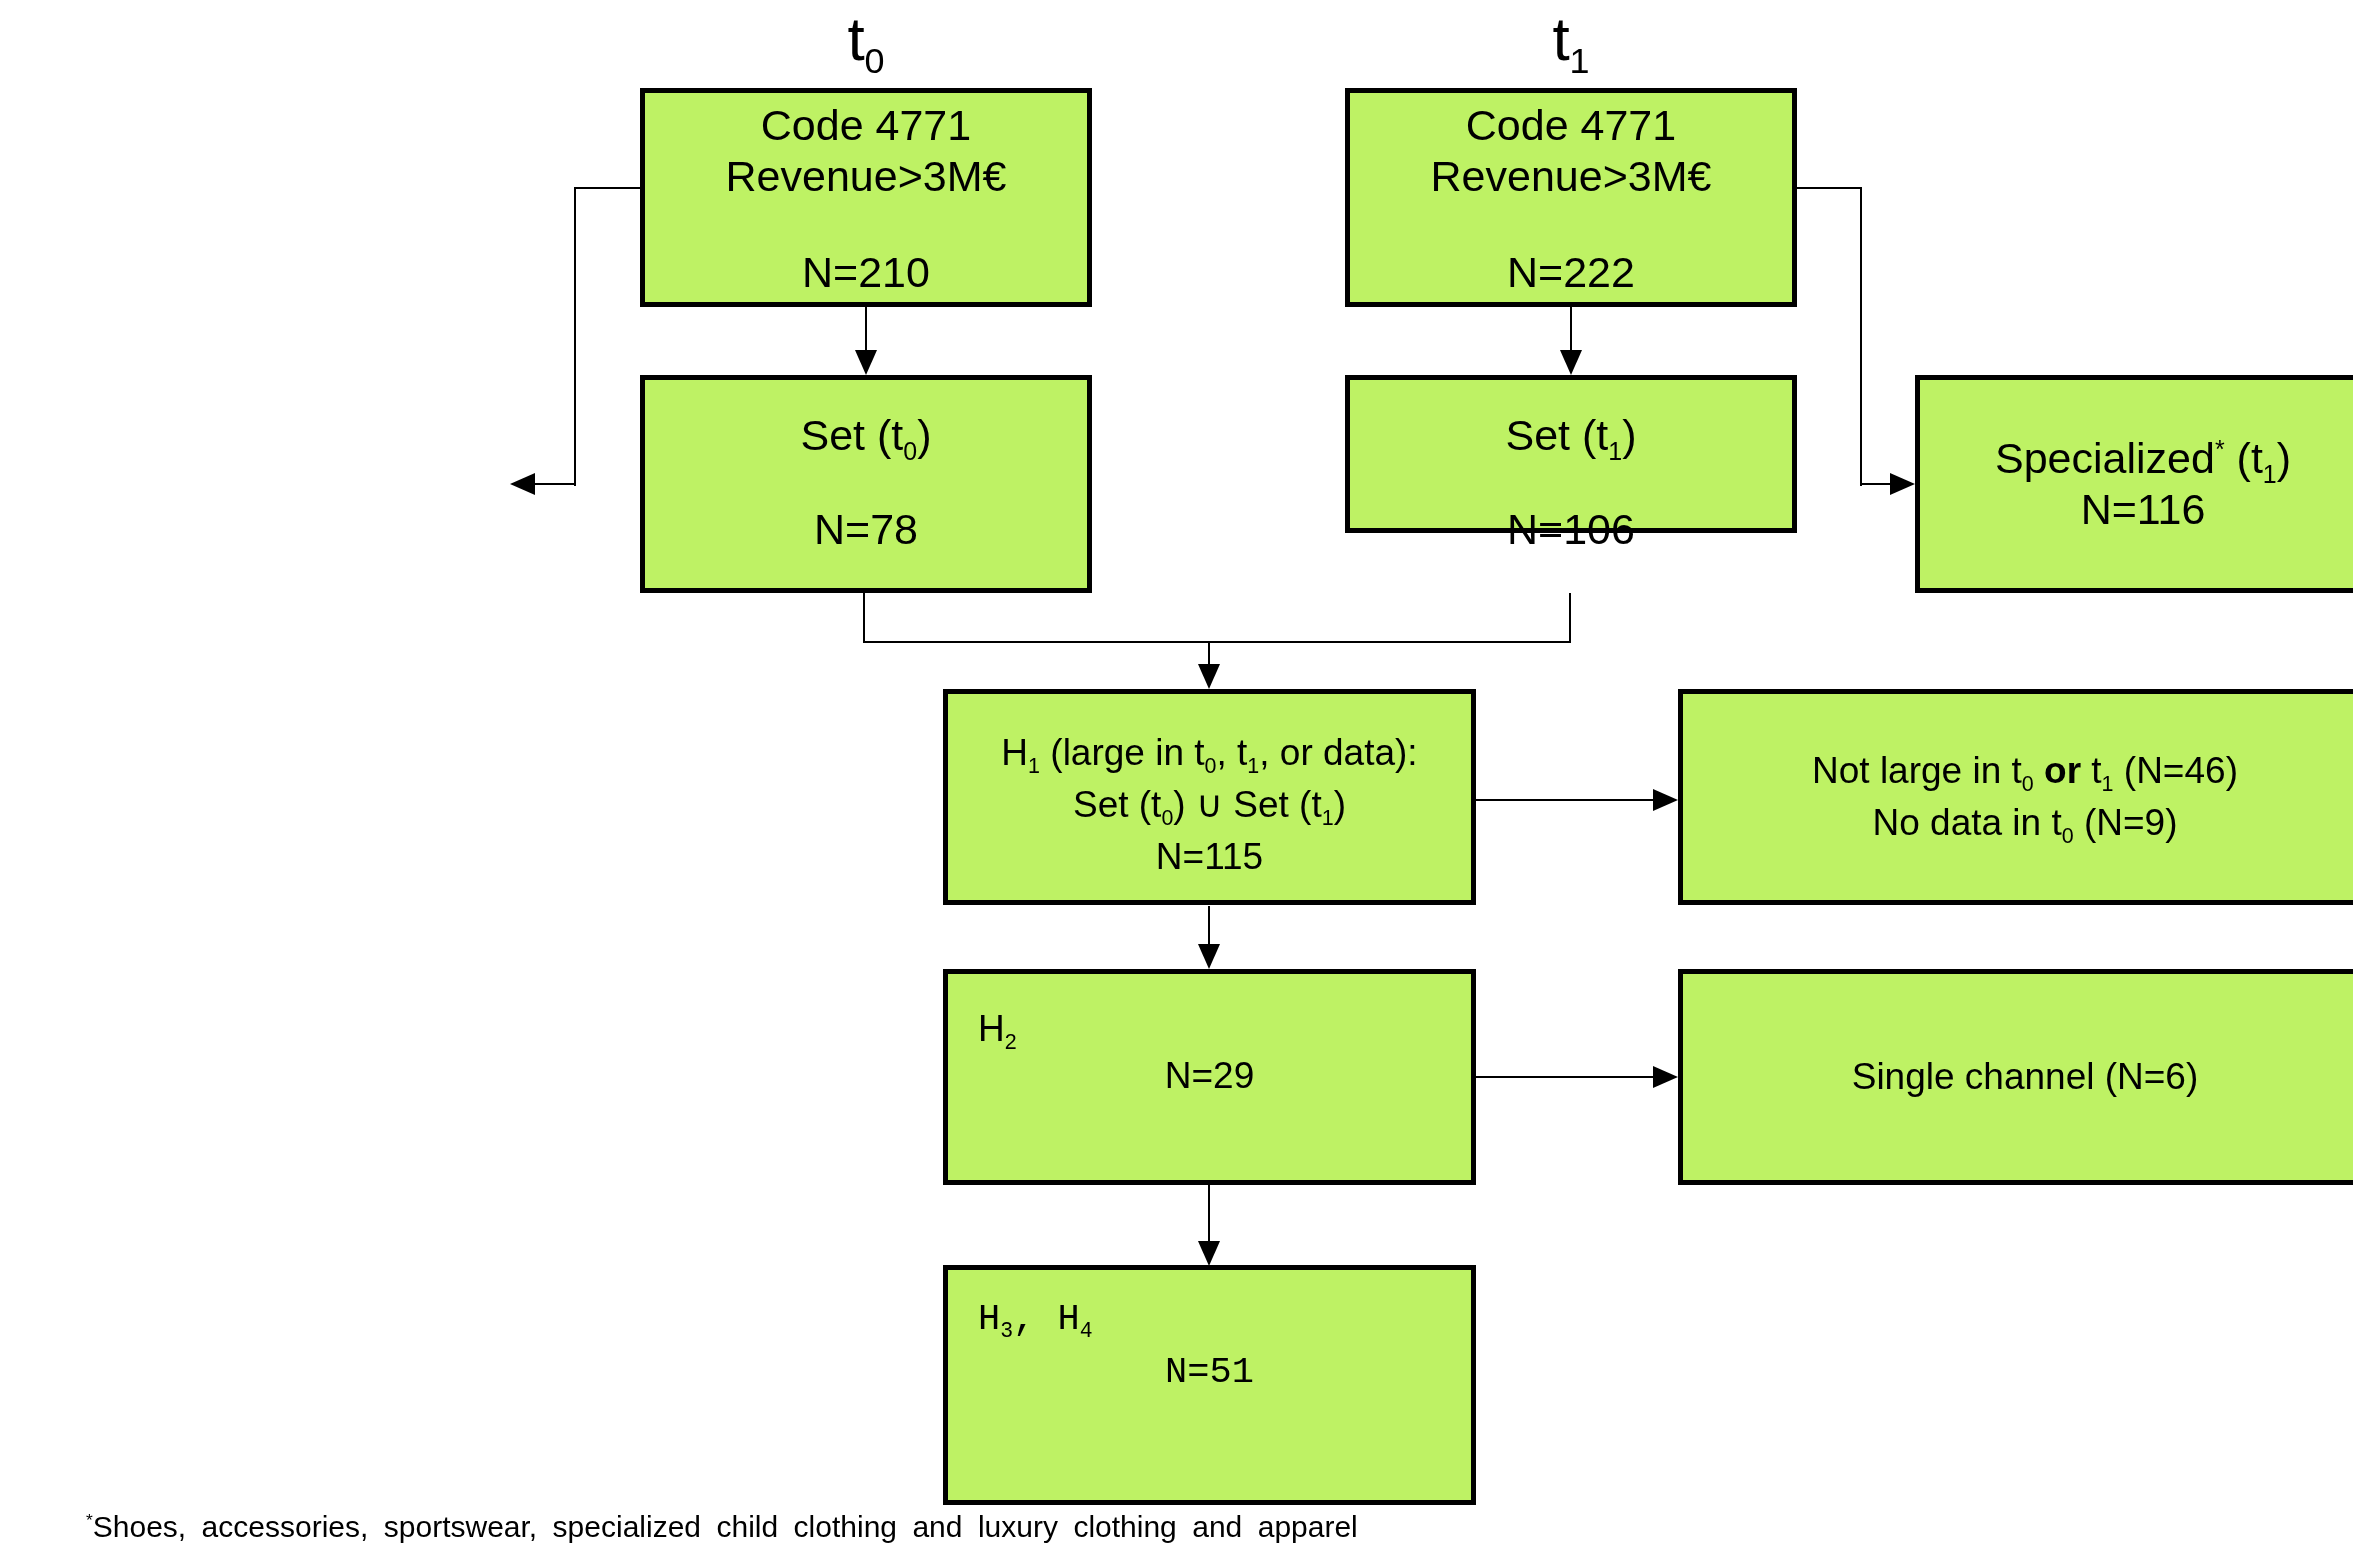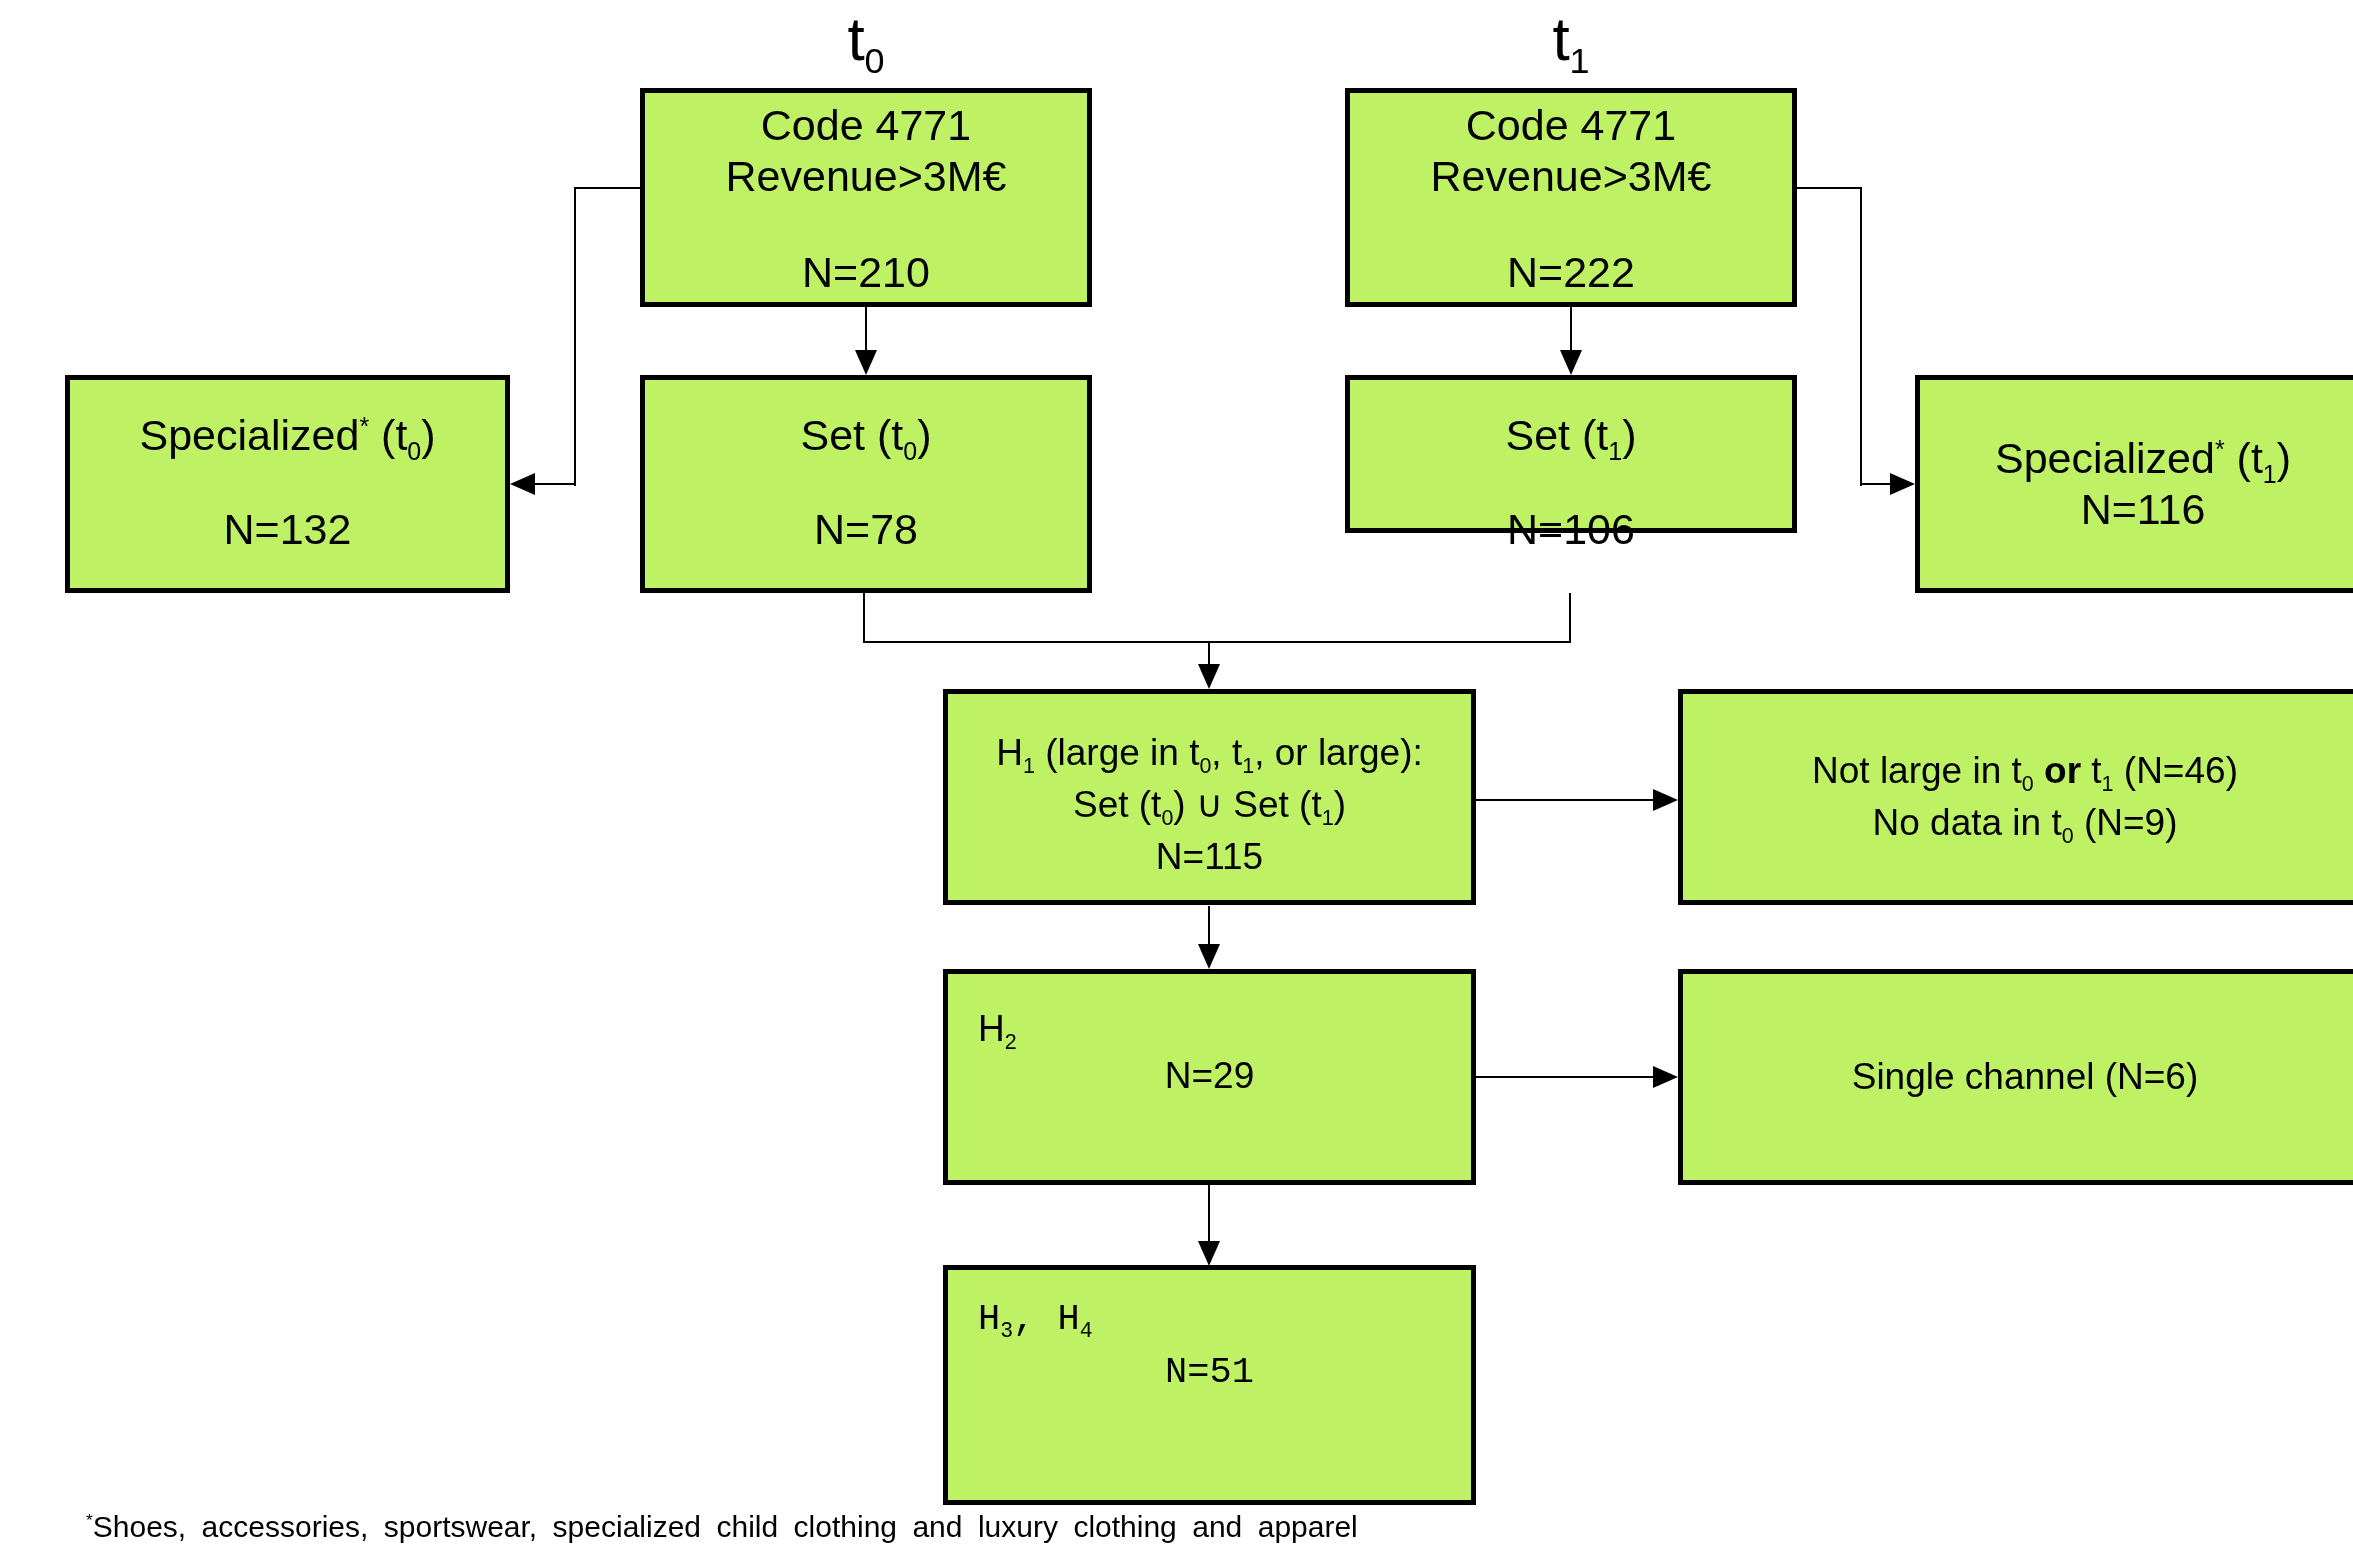--- a/index.html
+++ b/index.html
@@ -44,42 +44,38 @@
     <div class="line fs-top"><span>Revenue&gt;3M€</span></div>
     <div class="line fs-top" style="margin-top:45px;"><span>N=210</span></div>
   </div>
 
   <div class="box" style="left:1309px;top:88px;width:452px;height:219px;padding-top:7.1px;">
     <div class="line fs-top"><span>Code 4771</span></div>
     <div class="line fs-top"><span>Revenue&gt;3M€</span></div>
     <div class="line fs-top" style="margin-top:45px;"><span>N=222</span></div>
   </div>
 
-  <div class="box" style="left:29px;top:375px;width:445px;height:218px;padding-top:30px;">
-    <div class="line fs-top"><span>Specialized</span><sup>*</sup><span> (t</span><sub>0</sub><span>)</span></div>
-    <div class="line fs-top" style="margin-top:43px;"><span>N=132</span></div>
-  </div>
 
   <div class="box" style="left:604px;top:375px;width:452px;height:218px;padding-top:30px;">
     <div class="line fs-top"><span>Set (t</span><sub>0</sub><span>)</span></div>
     <div class="line fs-top" style="margin-top:43px;"><span>N=78</span></div>
   </div>
 
   <div class="box" style="left:1309px;top:375px;width:452px;height:158px;padding-top:30px;">
     <div class="line fs-top"><span>Set (t</span><sub>1</sub><span>)</span></div>
     <div class="line fs-top" style="margin-top:43px;"><span>N=106</span></div>
   </div>
 
   <div class="box" style="left:1879px;top:375px;width:456px;height:218px;justify-content:center;">
     <div class="line fs-top"><span>Specialized</span><sup>*</sup><span> (t</span><sub>1</sub><span>)</span></div>
     <div class="line fs-top"><span>N=116</span></div>
   </div>
 
   <div class="box" style="left:907px;top:689px;width:533px;height:216px;padding-top:33px;">
-    <div class="line fs-bot"><span>H</span><sub>1</sub><span> (large in t</span><sub>0</sub><span>, t</span><sub>1</sub><span>, or large):</span></div>
+    <div class="line fs-bot"><span>H</span><sub>1</sub><span> (large in t</span><sub>0</sub><span>, t</span><sub>1</sub><span>, or data):</span></div>
     <div class="line fs-bot"><span>Set (t</span><sub>0</sub><span>) ∪ Set (t</span><sub>1</sub><span>)</span></div>
     <div class="line fs-bot"><span>N=115</span></div>
   </div>
 
   <div class="box" style="left:1642px;top:689px;width:694px;height:216px;justify-content:center;">
     <div class="line fs-bot"><span>Not large in t</span><sub>0</sub><span> </span><span class="b">or</span><span> t</span><sub>1</sub><span> (N=46)</span></div>
     <div class="line fs-bot"><span>No data in t</span><sub>0</sub><span> (N=9)</span></div>
   </div>
 
   <div class="box" style="left:907px;top:969px;width:533px;height:216px;">

